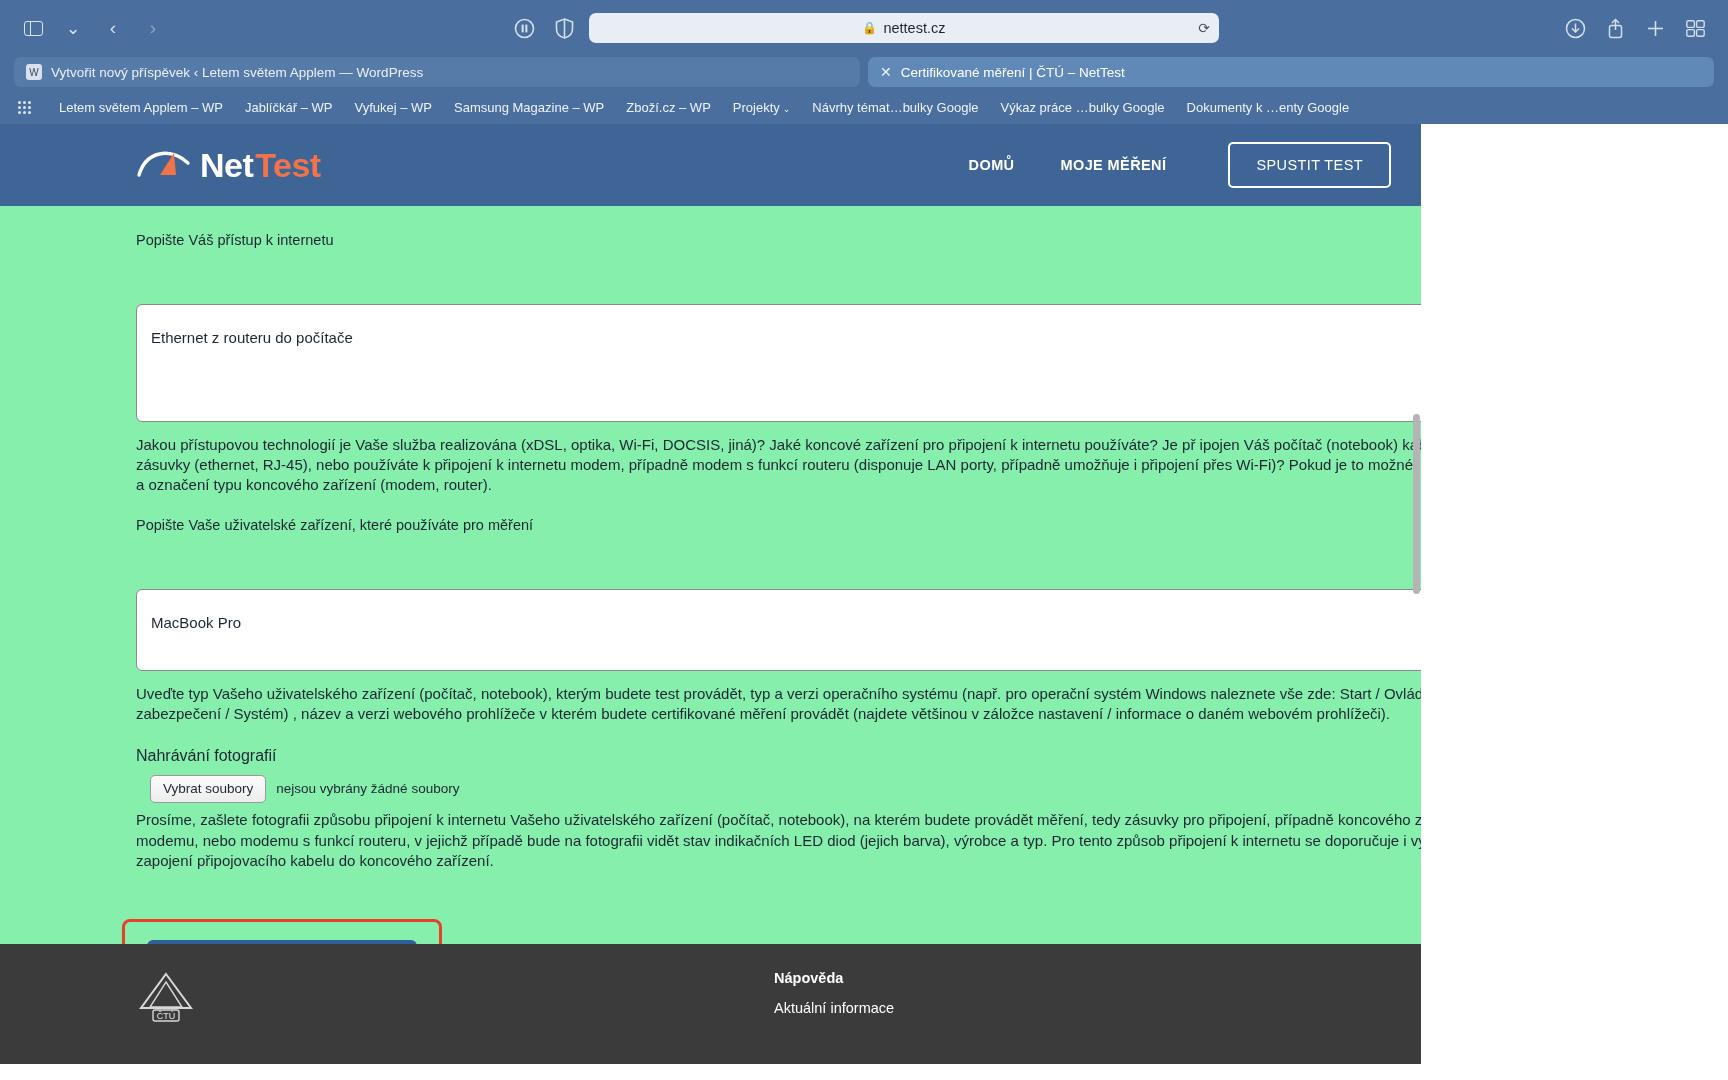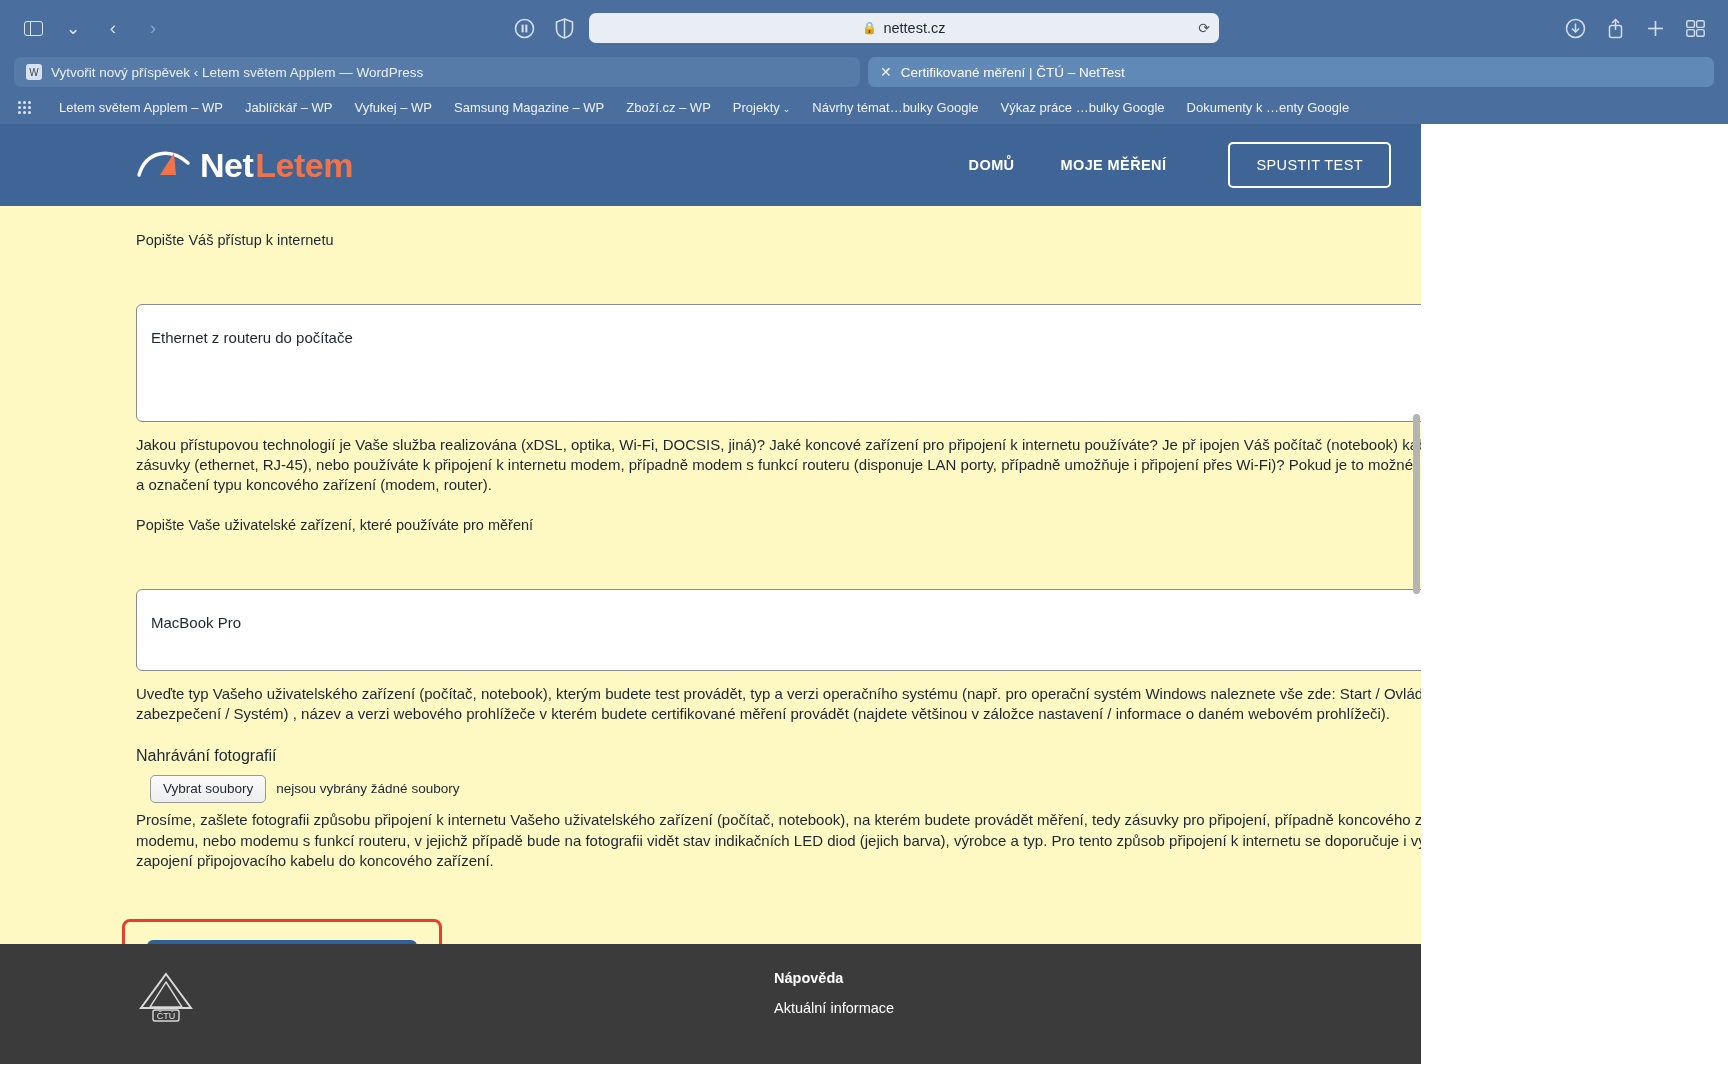--- a/index.html
+++ b/index.html
@@ -107,21 +107,21 @@
     margin-right: 6px;
   }
   .grid-dots i { width: 3px; height: 3px; background: #dde6f0; display:block; border-radius:50%; }
   .bm { cursor: default; }
   .bm .caret { font-size: 9px; margin-left: 3px; }
 
   
   .page {
     width: 1421px;
     height: 940px;
-    background: #fef9c3;
+    background: #86efac;
     position: relative;
     overflow: hidden;
   }
   .site-header {
     height: 82px;
     background: #3f6596;
     display: flex;
     align-items: center;
     padding: 0 30px 0 136px;
   }
@@ -368,21 +368,21 @@
 
   <div class="site-header">
     <div class="logo">
       <span class="arc">
         <svg width="56" height="36" viewBox="0 0 56 36">
           <path d="M3 32 C10 8, 34 4, 52 20" fill="none" stroke="#ffffff" stroke-width="3.4" stroke-linecap="round"></path>
           <path d="M24 32 L38 10 L40 32 Z" fill="#f0734a"></path>
         </svg>
       </span>
       <span>Net</span>
-        <span class="test">Letem</span>
+        <span class="test">Test</span>
     </div>
     <div class="site-nav">
       <span>DOMŮ</span>
       <span>MOJE MĚŘENÍ</span>
       <span class="btn-outline">SPUSTIT TEST</span>
     </div>
   </div>
 
   <div class="content">
 

